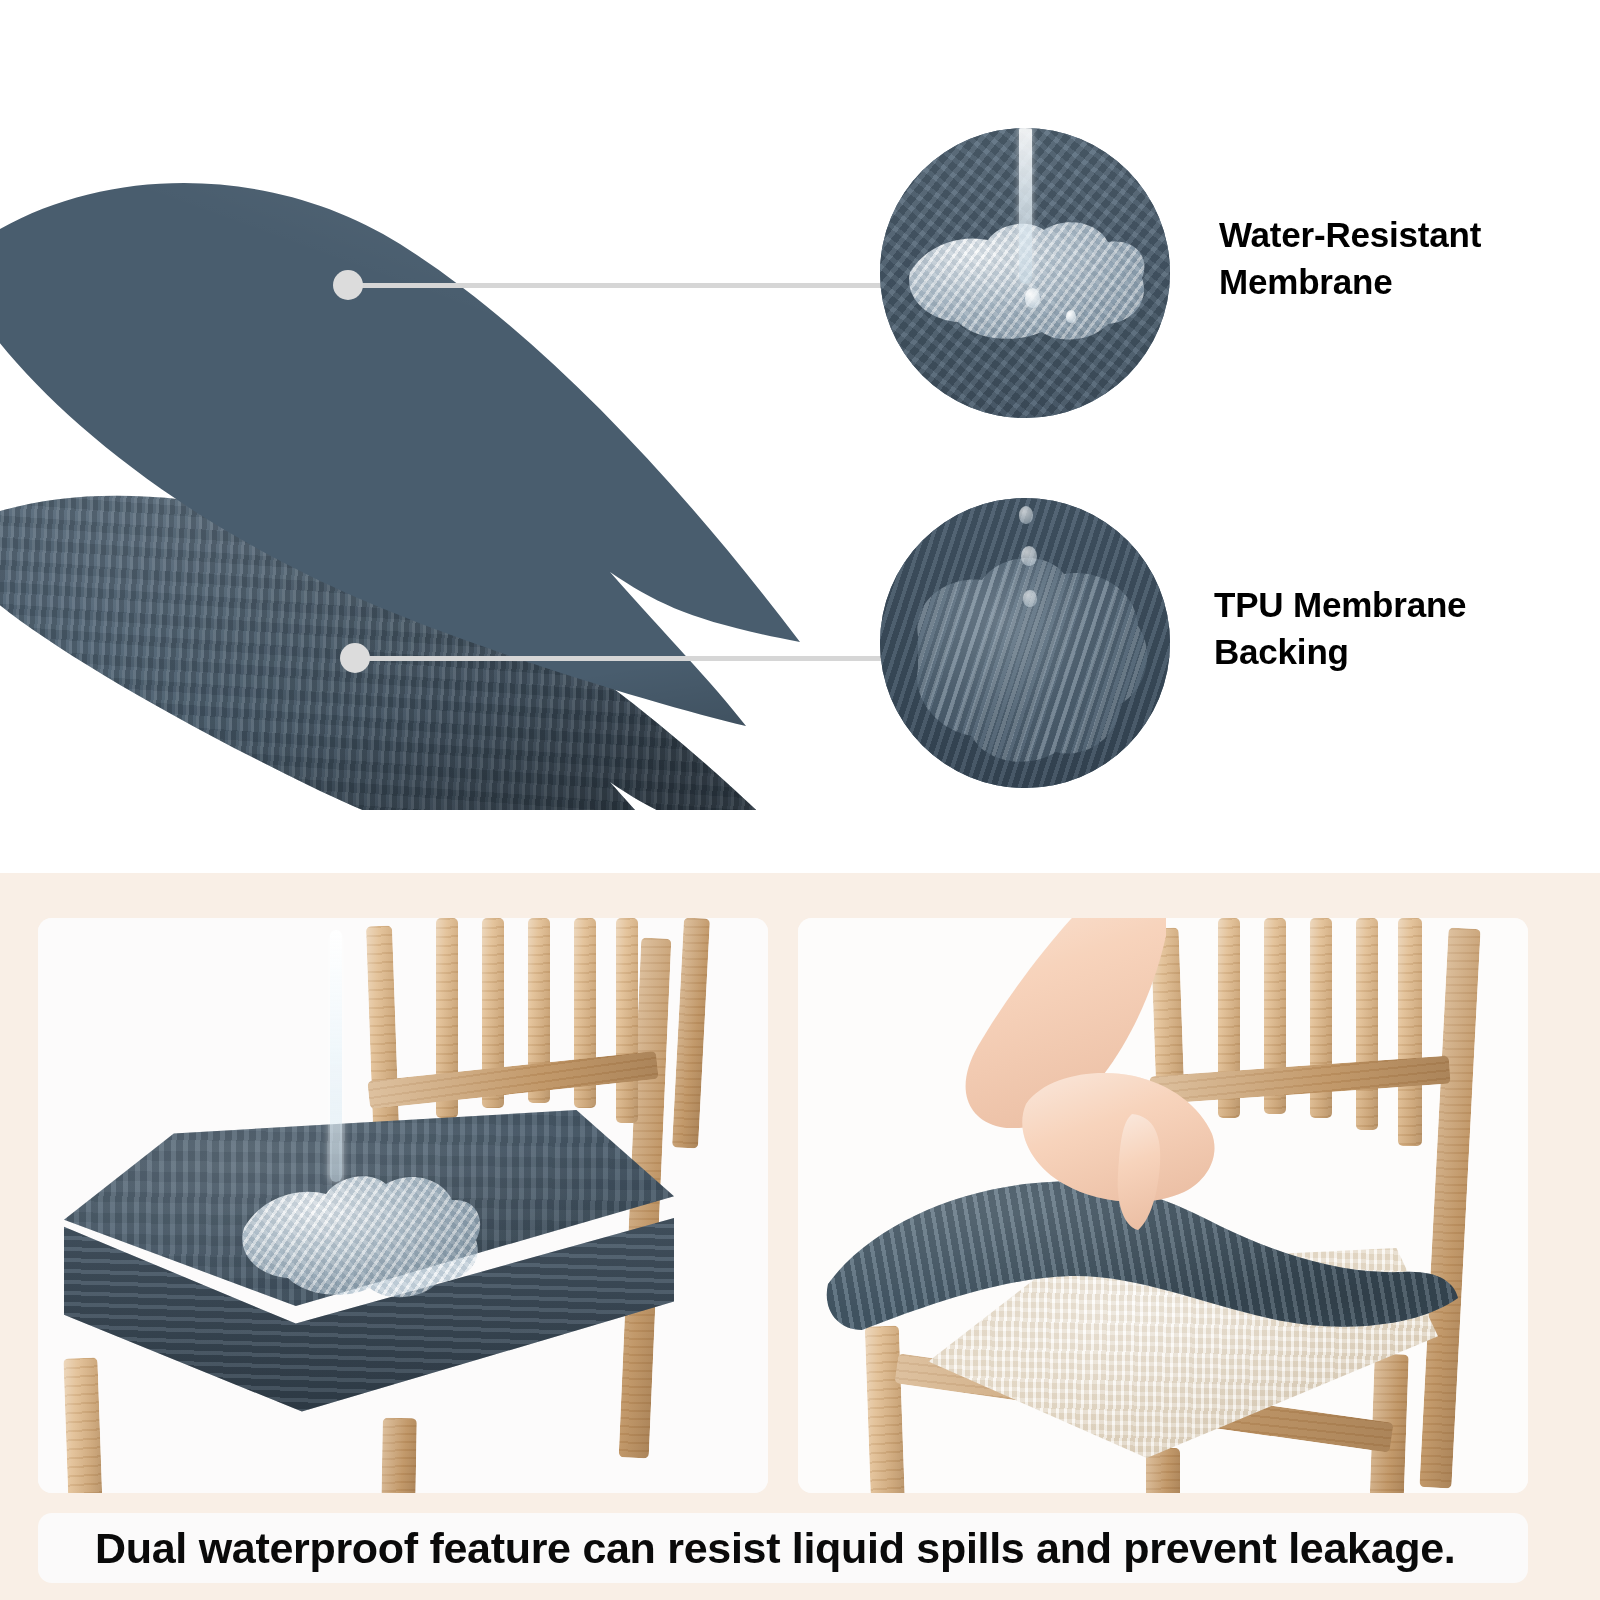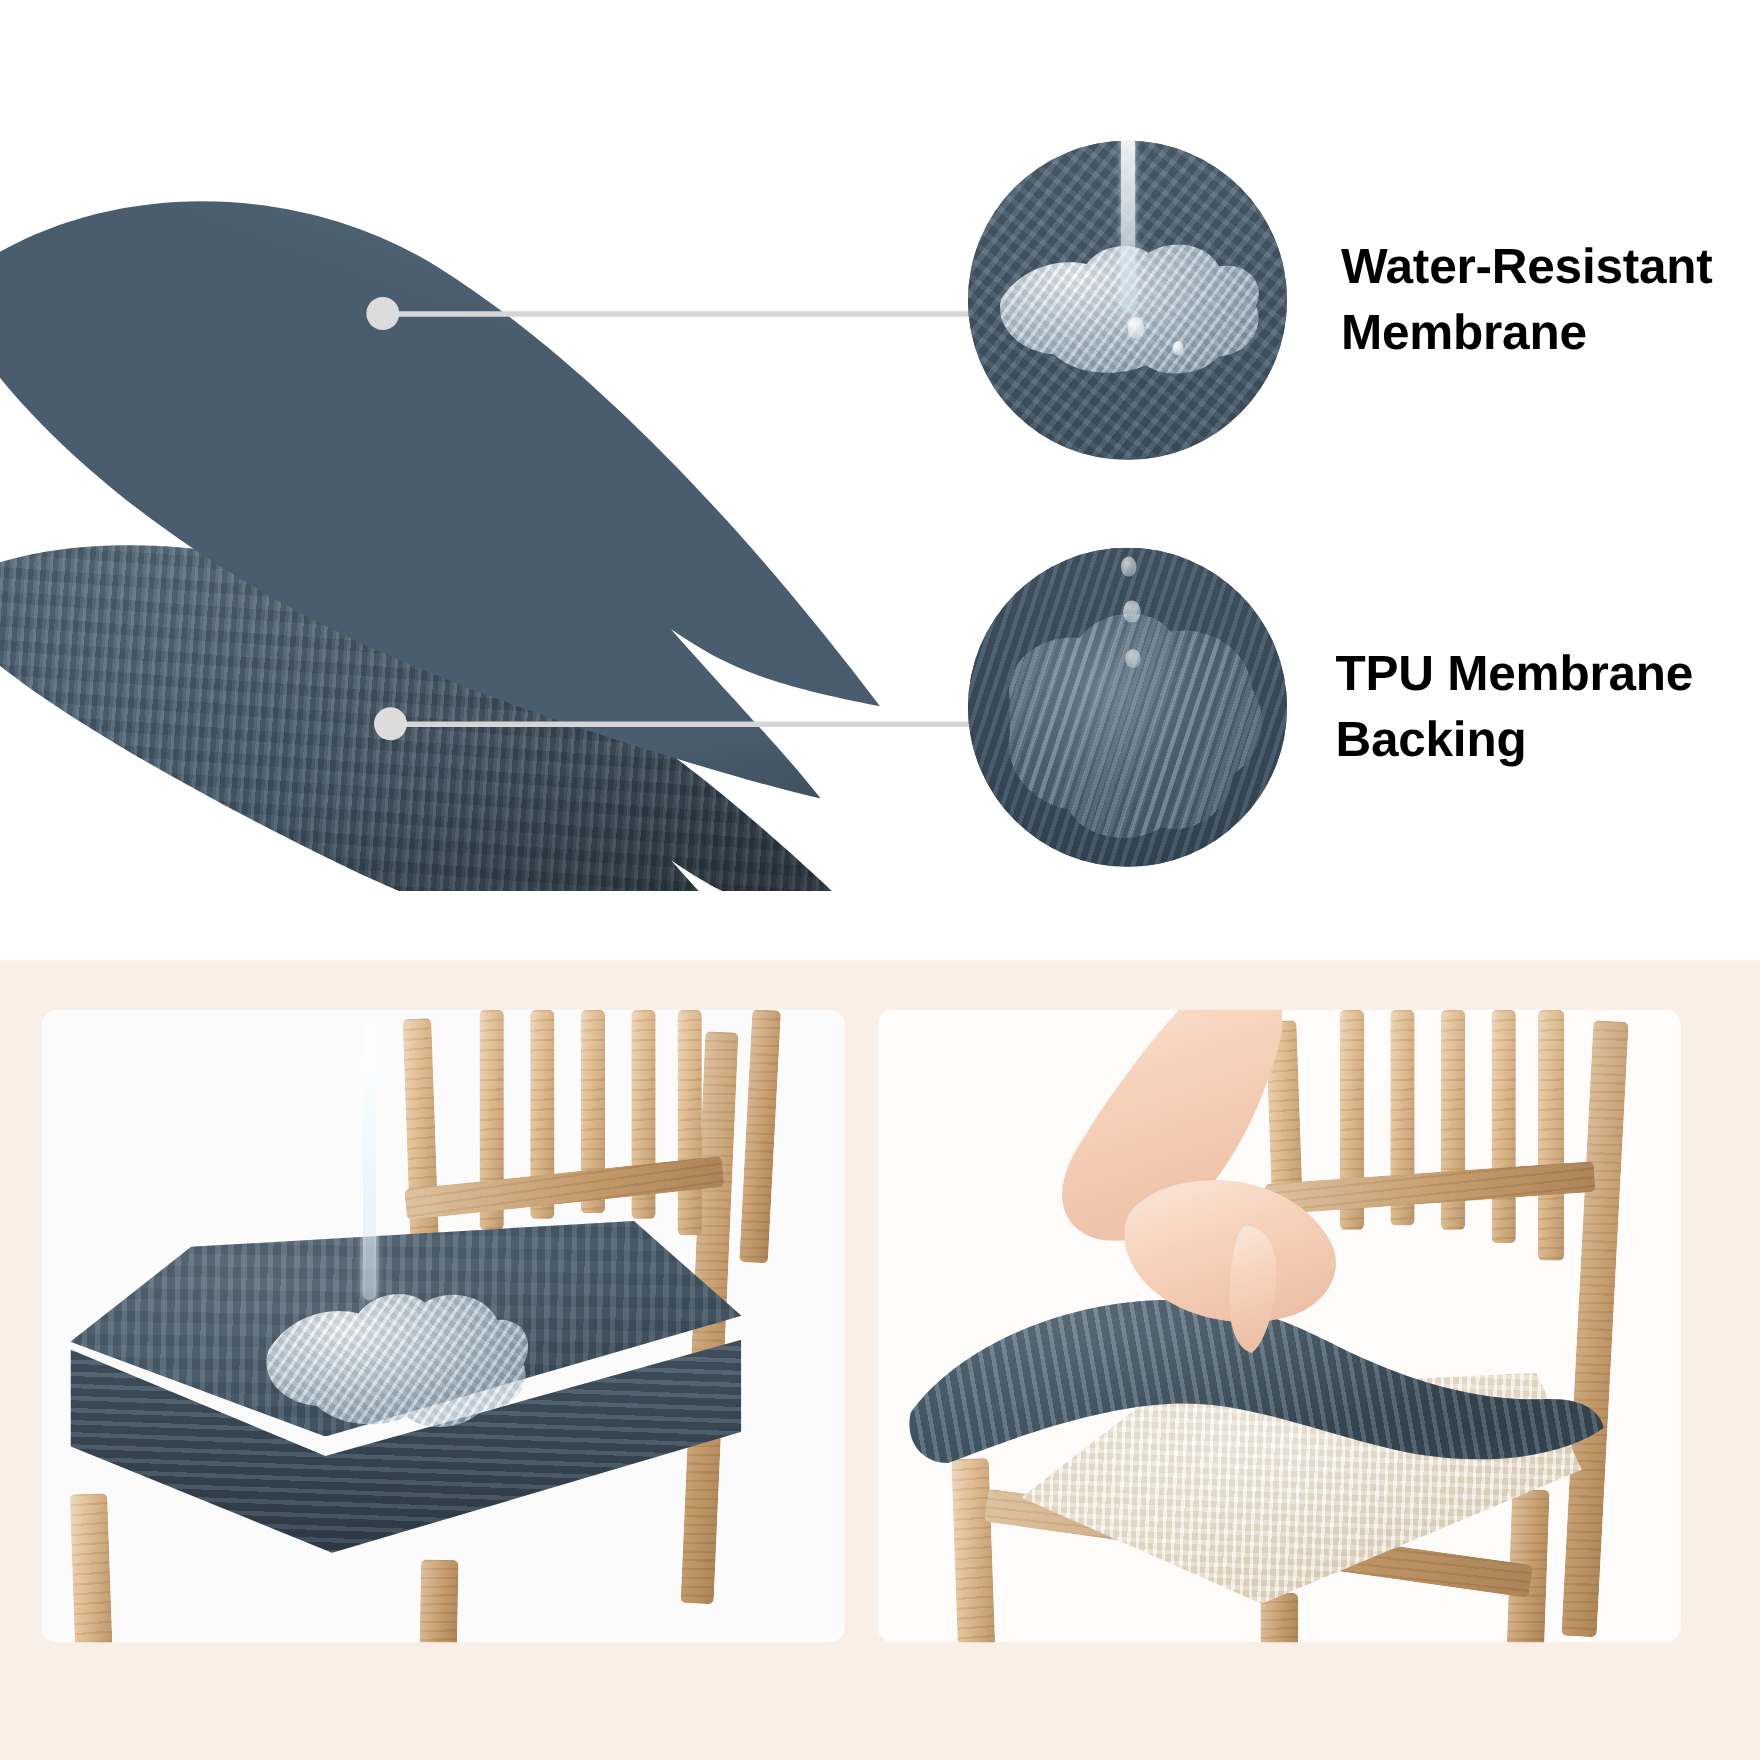--- a/index.html
+++ b/index.html
@@ -144,21 +144,21 @@
   .dot {
     position:absolute; width:30px; height:30px; border-radius:50%;
     background:#dcdcdc;
   }
   #dot-1 { left:333px; top:270px; }
   #dot-2 { left:340px; top:643px; }
 
   
   .feature-label {
     position:absolute;
-    font-size:45px; font-weight:700; line-height:1.33;
+    font-size:35px; font-weight:700; line-height:1.33;
     color:#000; letter-spacing:-.2px;
     font-family:"Liberation Sans", sans-serif;
   }
   #label-1 { left:1219px; top:212px; width:380px; }
   #label-2 { left:1214px; top:582px; width:390px; }
 
   
   #bottom-section {
     position:absolute; left:0; top:873px;
     width:1600px; height:727px;
@@ -381,14 +381,17 @@
         <div class="hand" style="left:118px; top:-40px; width:250px; height:250px;
                     clip-path: path('M 196,0 C 150,40 96,110 62,168 C 40,206 48,238 80,248 C 116,258 158,234 188,196 C 214,162 238,112 250,58 L 250,0 Z');
                     border-radius:20px;"></div>
         <div class="hand" style="left:222px; top:150px; width:200px; height:136px;
                     clip-path: path('M 6,36 C 26,8 74,0 114,8 C 150,16 180,38 192,66 C 200,88 188,112 164,124 C 130,140 78,136 44,116 C 12,98 -6,64 6,36 Z');"></div>
         <div class="hand" style="left:318px; top:196px; width:46px; height:118px;
                     clip-path: path('M 16,0 C 38,2 46,22 44,50 C 42,80 34,106 22,116 C 8,112 0,90 2,60 C 4,30 6,8 16,0 Z');"></div>
       </div>
     </div>
 
+    <div class="caption-card">
+      <span class="caption-text">Dual waterproof feature can resist liquid spills and prevent leakage.</span>
+    </div>
   </div>
 </div>
 
 </body></html>

